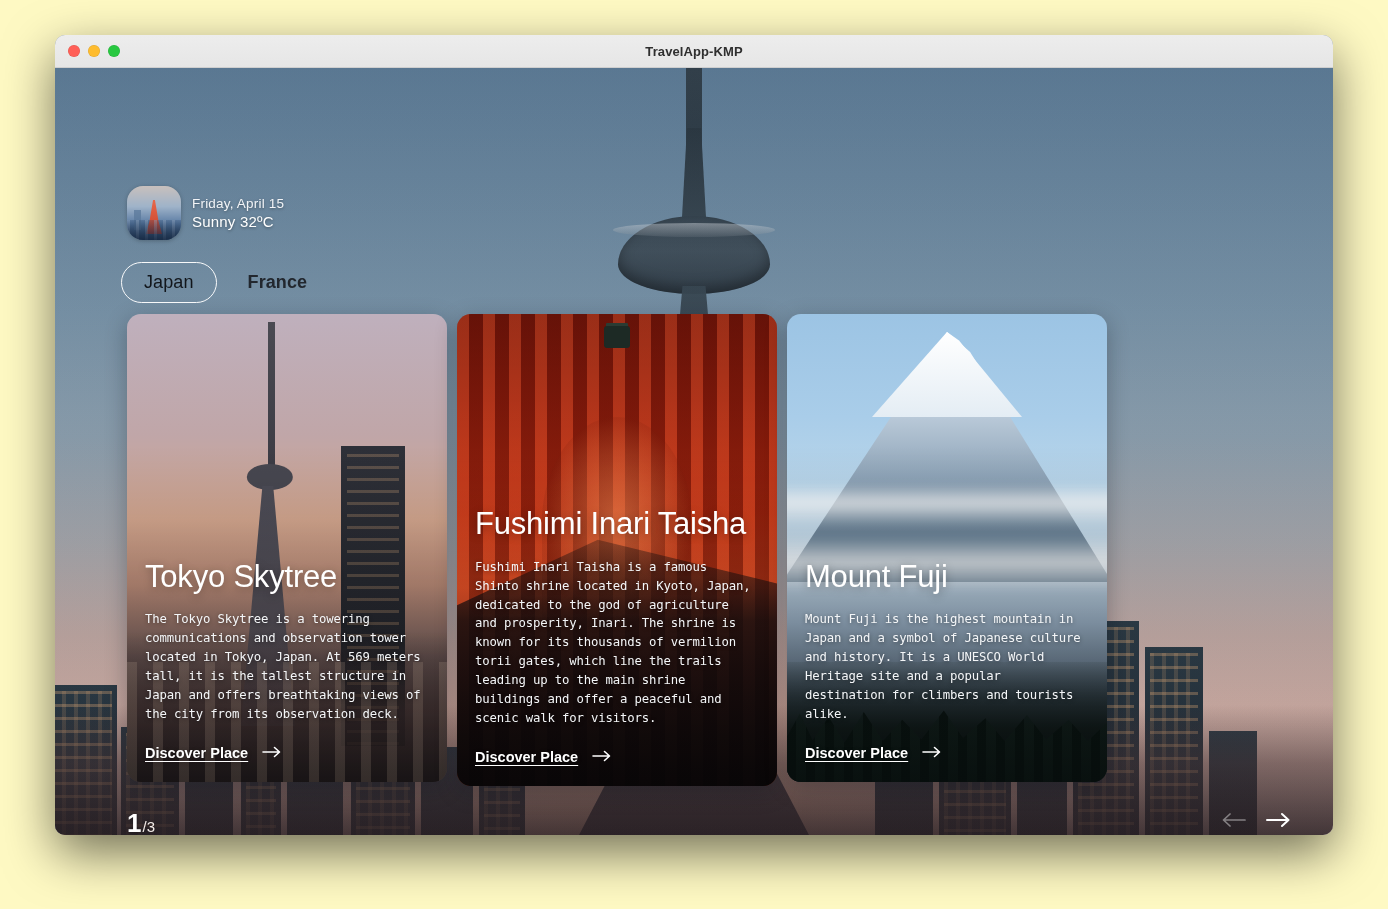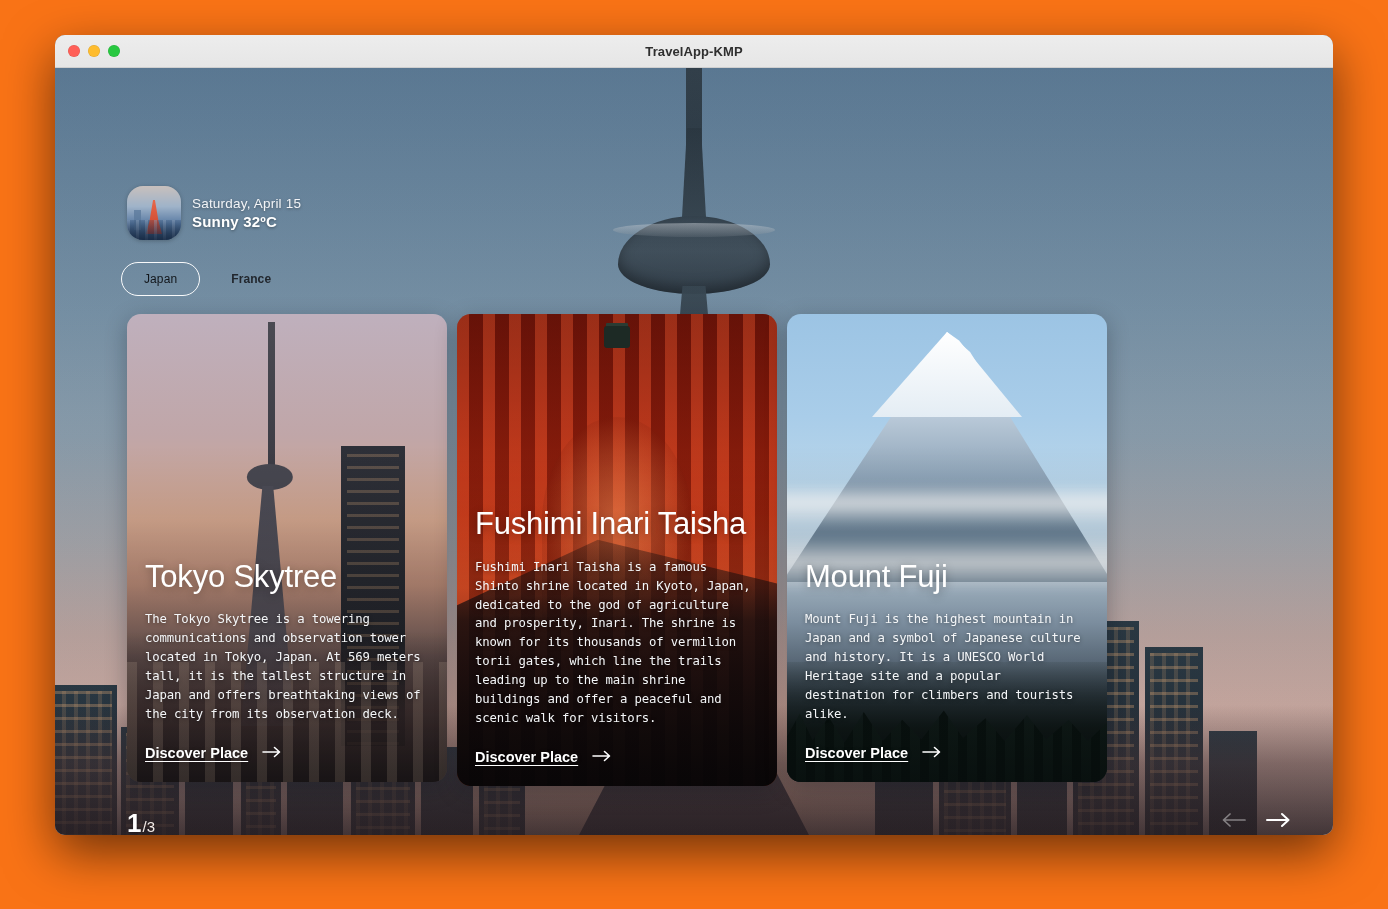--- a/index.html
+++ b/index.html
@@ -9,21 +9,21 @@
     height: 909px;
     overflow: hidden;
     background: #000000;
     font-family: "Liberation Sans", sans-serif;
   }
 
   #root {
     position: relative;
     width: 1388px;
     height: 909px;
-    background: #f97316;
+    background: #fef9c3;
   }
 
   
   .window {
     position: absolute;
     left: 55px;
     top: 35px;
     width: 1278px;
     height: 800px;
     border-radius: 10px;
@@ -171,31 +171,31 @@
     background:
       linear-gradient(to bottom, rgba(42,70,104,.25), rgba(22,40,66,.85)),
       repeating-linear-gradient(to right, rgba(200,215,235,.35) 0 3px, rgba(0,0,0,0) 3px 9px);
   }
   .avatar .a-bld {
     position: absolute; left: 7px; bottom: 10px; width: 7px; height: 20px;
     background: rgba(90,120,155,.75);
   }
   .w-text { display: flex; flex-direction: column; gap: 2px; }
   .w-date { font-size: 13.5px; color: #f2f4f7; letter-spacing: .2px; text-shadow: 0 1px 3px rgba(0,0,0,.35); }
-  .w-cond { font-size: 15px; font-weight: bold; color: #ffffff; letter-spacing: .2px; text-shadow: 0 1px 3px rgba(0,0,0,.40); }
+  .w-cond { font-size: 15px; font-weight: normal; color: #ffffff; letter-spacing: .2px; text-shadow: 0 1px 3px rgba(0,0,0,.40); }
 
   
   .tabs {
     position: absolute;
     left: 66px; top: 194px;
     display: flex; align-items: center; gap: 8px;
     z-index: 6;
   }
   .tab {
-    font-size: 12px;
+    font-size: 18px;
     color: #1b1f24;
     padding: 9px 22px;
     border-radius: 22px;
     border: 1.6px solid transparent;
     letter-spacing: .1px;
     white-space: nowrap;
     cursor: pointer;
   }
   .tab.active {
     border-color: rgba(255,255,255,.95);
@@ -420,21 +420,21 @@
 
       <div class="scrim"></div>
 
       <div class="weather">
         <div class="avatar">
           <div class="a-bld"></div>
           <div class="a-tower"></div>
           <div class="a-city"></div>
         </div>
         <div class="w-text">
-          <div class="w-date">Saturday, April 15</div>
+          <div class="w-date">Friday, April 15</div>
           <div class="w-cond">Sunny 32ºC</div>
         </div>
       </div>
 
       <div class="tabs">
         <div class="tab active">Japan</div>
         <div class="tab inactive">France</div>
       </div>
 
       <div class="cards">

